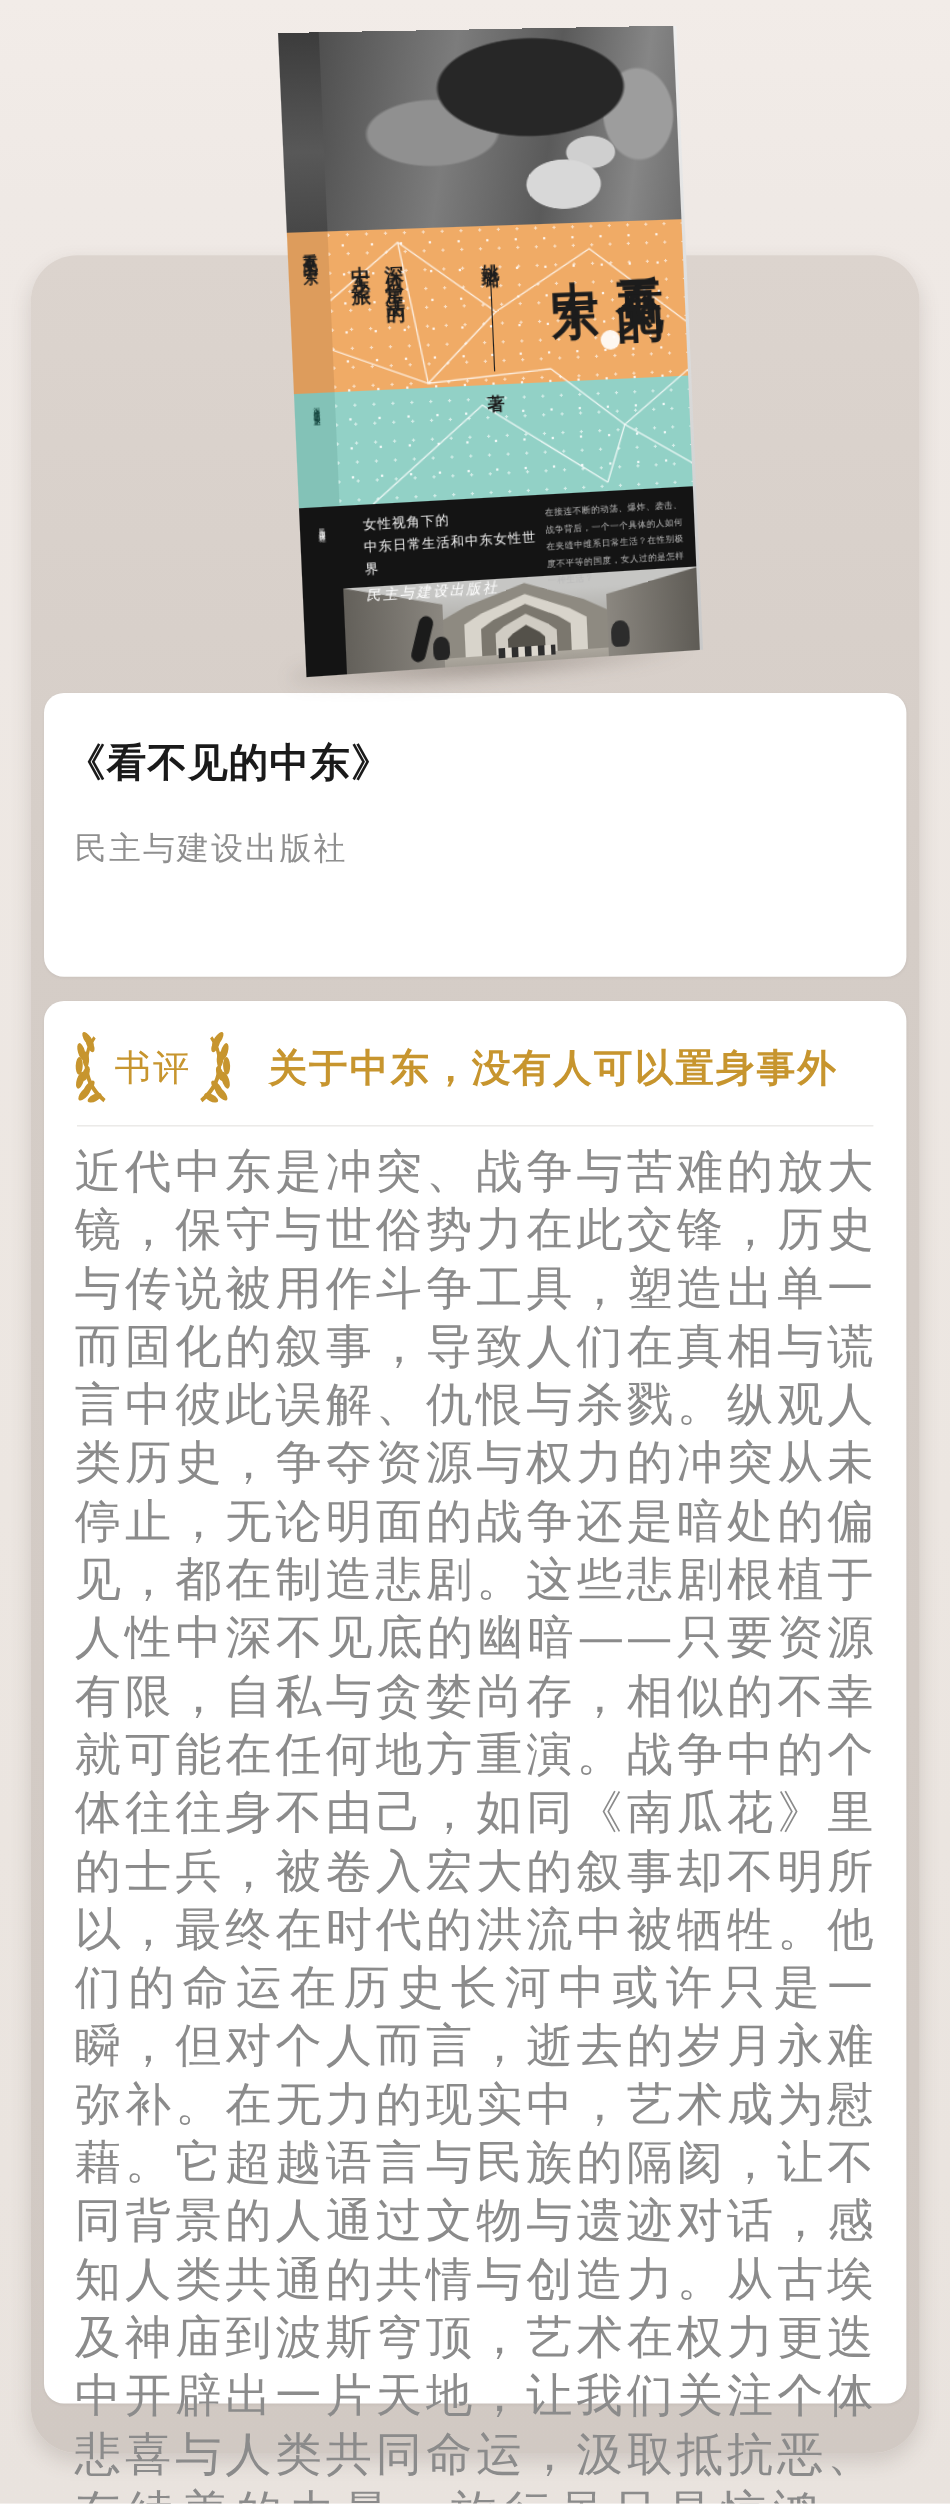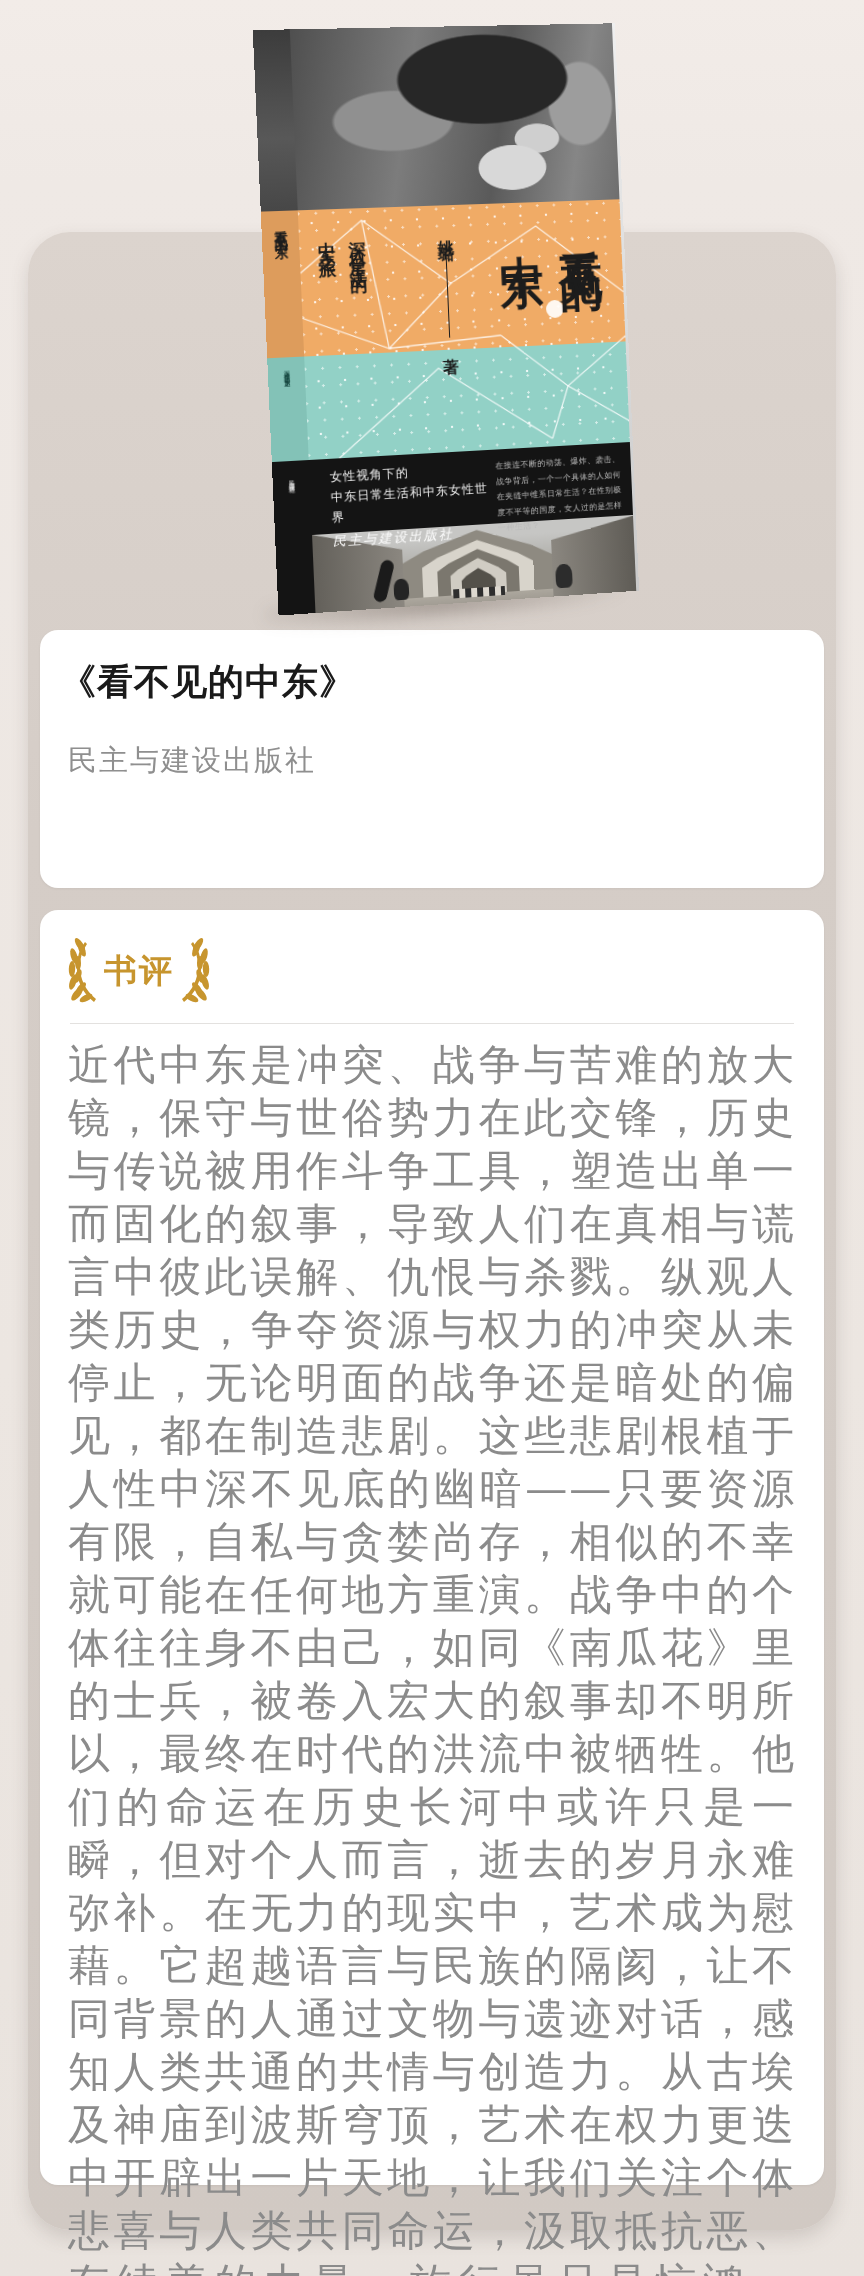--- a/index.html
+++ b/index.html
@@ -121,30 +121,30 @@
   .fig { position:absolute; background:#242424; }
   .fig-l { left:24%; bottom:9%; width:15px; height:21px; border-radius:45% 45% 30% 30%; }
   .case { left:19%; bottom:8%; width:13px; height:42px; border-radius:7px;
     transform:rotate(16deg); background:#1b1b1b; }
   .fig-r { right:21%; bottom:10%; width:17px; height:24px; border-radius:45% 45% 30% 30%;
     background:#2c2c2c; }
 
   
   .card { position:absolute; left:40px; width:784px; background:#fff; border-radius:18px;
     box-shadow:0 1px 3px rgba(0,0,0,.05); }
-  .card-info { top:630px; height:258px; padding:28px 28px; }
+  .card-info { top:630px; height:258px; padding:39px 28px; }
   .info-title { font-size:36px; font-weight:bold; color:#1a1a1a; letter-spacing:1px;
     margin-left:-8px; }
   .info-author { margin-top:36px; font-size:28px; color:#9a9a9a; letter-spacing:2px; }
   .info-pub { margin-top:34px; font-size:29px; color:#8f8f8f; letter-spacing:2px; }
 
   .card-review { top:910px; height:1275px; padding:26px 28px 0 28px; }
   .rev-header { display:flex; align-items:center; }
   .badge { display:flex; align-items:center; }
-  .badge-text { font-size:33px; font-weight:bold; color:#c7952e; margin:0 2px;
+  .badge-text { font-size:33px; font-weight:normal; color:#c7952e; margin:0 2px;
     font-family:"DejaVu Serif", serif; letter-spacing:2px; }
   .rev-heading { font-size:35px; font-weight:bold; color:#c7952e; margin-left:34px;
     letter-spacing:2px; white-space:nowrap; }
   .rev-divider { height:1px; background:#e3e1df; margin:17px 2px 0 2px; }
   .rev-body { margin-top:14px; font-size:42px; line-height:53px; color:#8b8b8b;
     text-align:justify; letter-spacing:.045em;
     font-family:"DejaVu Serif", serif; }
   .rev-link { color:#121212; font-weight:bold; cursor:pointer;
     font-family:"DejaVu Serif", serif; }
 </style>
@@ -254,18 +254,19 @@
             <ellipse cx="6" cy="20" rx="3.2" ry="8" transform="rotate(-16 6 20)"></ellipse>
             <ellipse cx="12" cy="9" rx="3.2" ry="8" transform="rotate(-34 12 9)"></ellipse>
             <ellipse cx="18" cy="62" rx="3.2" ry="7" transform="rotate(62 18 62)"></ellipse>
             <ellipse cx="13" cy="52" rx="3" ry="7" transform="rotate(40 13 52)"></ellipse>
             <ellipse cx="10" cy="40" rx="3" ry="7" transform="rotate(20 10 40)"></ellipse>
             <ellipse cx="10" cy="27" rx="3" ry="7" transform="rotate(-2 10 27)"></ellipse>
             <ellipse cx="14" cy="14" rx="3" ry="7" transform="rotate(-24 14 14)"></ellipse>
           </g>
         </svg>
       </div>
+      <div class="rev-heading">关于中东，没有人可以置身事外</div>
     </div>
     <div class="rev-divider"></div>
     <p class="rev-body"><span>近代中东是冲突、战争与苦难的放大镜，保守与世俗势力在此交锋，历史与传说被用作斗争工具，塑造出单一而固化的叙事，导致人们在真相与谎言中彼此误解、仇恨与杀戮。纵观人类历史，争夺资源与权力的冲突从未停止，无论明面的战争还是暗处的偏见，都在制造悲剧。这些悲剧根植于人性中深不见底的幽暗——只要资源有限，自私与贪婪尚存，相似的不幸就可能在任何地方重演。战争中的个体往往身不由己，如同《南瓜花》里的士兵，被卷入宏大的叙事却不明所以，最终在时代的洪流中被牺牲。他们的命运在历史长河中或许只是一瞬，但对个人而言，逝去的岁月永难弥补。在无力的现实中，艺术成为慰藉。它超越语言与民族的隔阂，让不同背景的人通过文物与遗迹对话，感知人类共通的共情与创造力。从古埃及神庙到波斯穹顶，艺术在权力更迭中开辟出一片天地，让我们关注个体悲喜与人类共同命运，汲取抵抗恶、存续善的力量。旅行虽只是惊鸿一瞥，却能打破刻板印象，在交流中修正偏见。尽管中东的复杂远超一书所能涵盖，但在不确定的相遇中，与陌生人的对话仍提供了理解世界的新视角，这也是旅程中最美妙的收获。</span><span class="rev-link">点击查看详情&gt;&gt;&gt;</span></p>
   </div>
 
 </div>
 
 </body></html>

